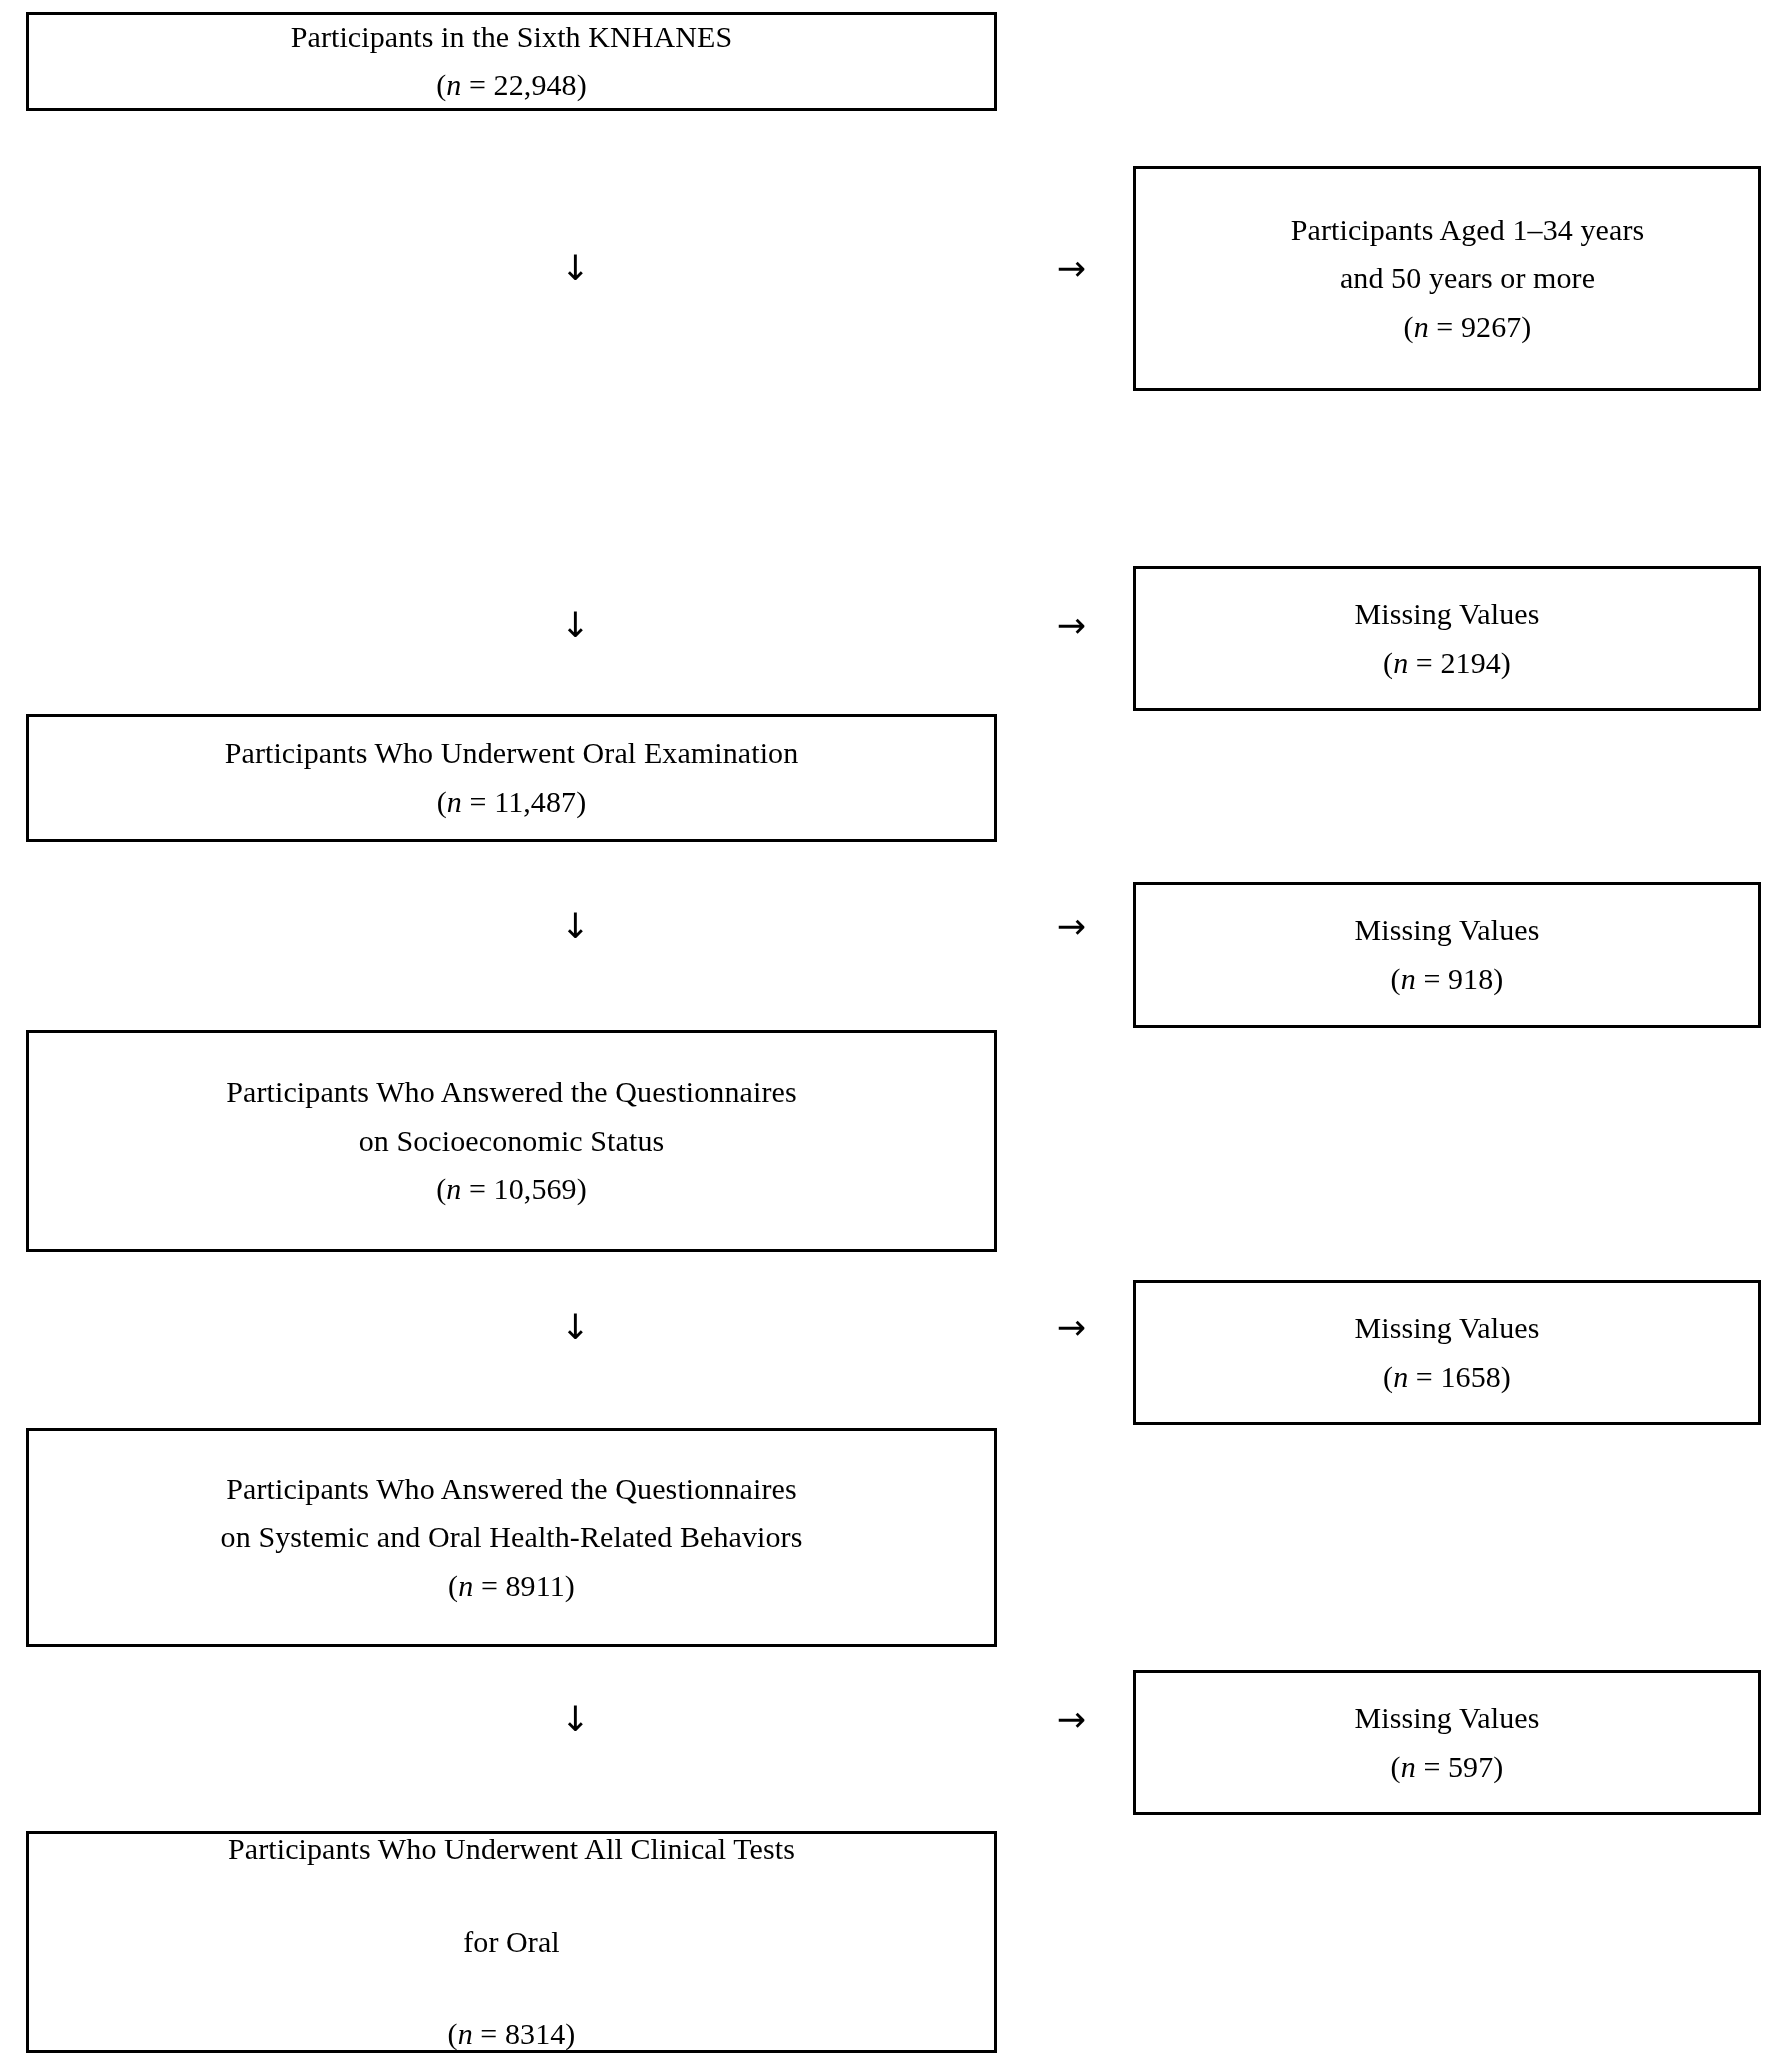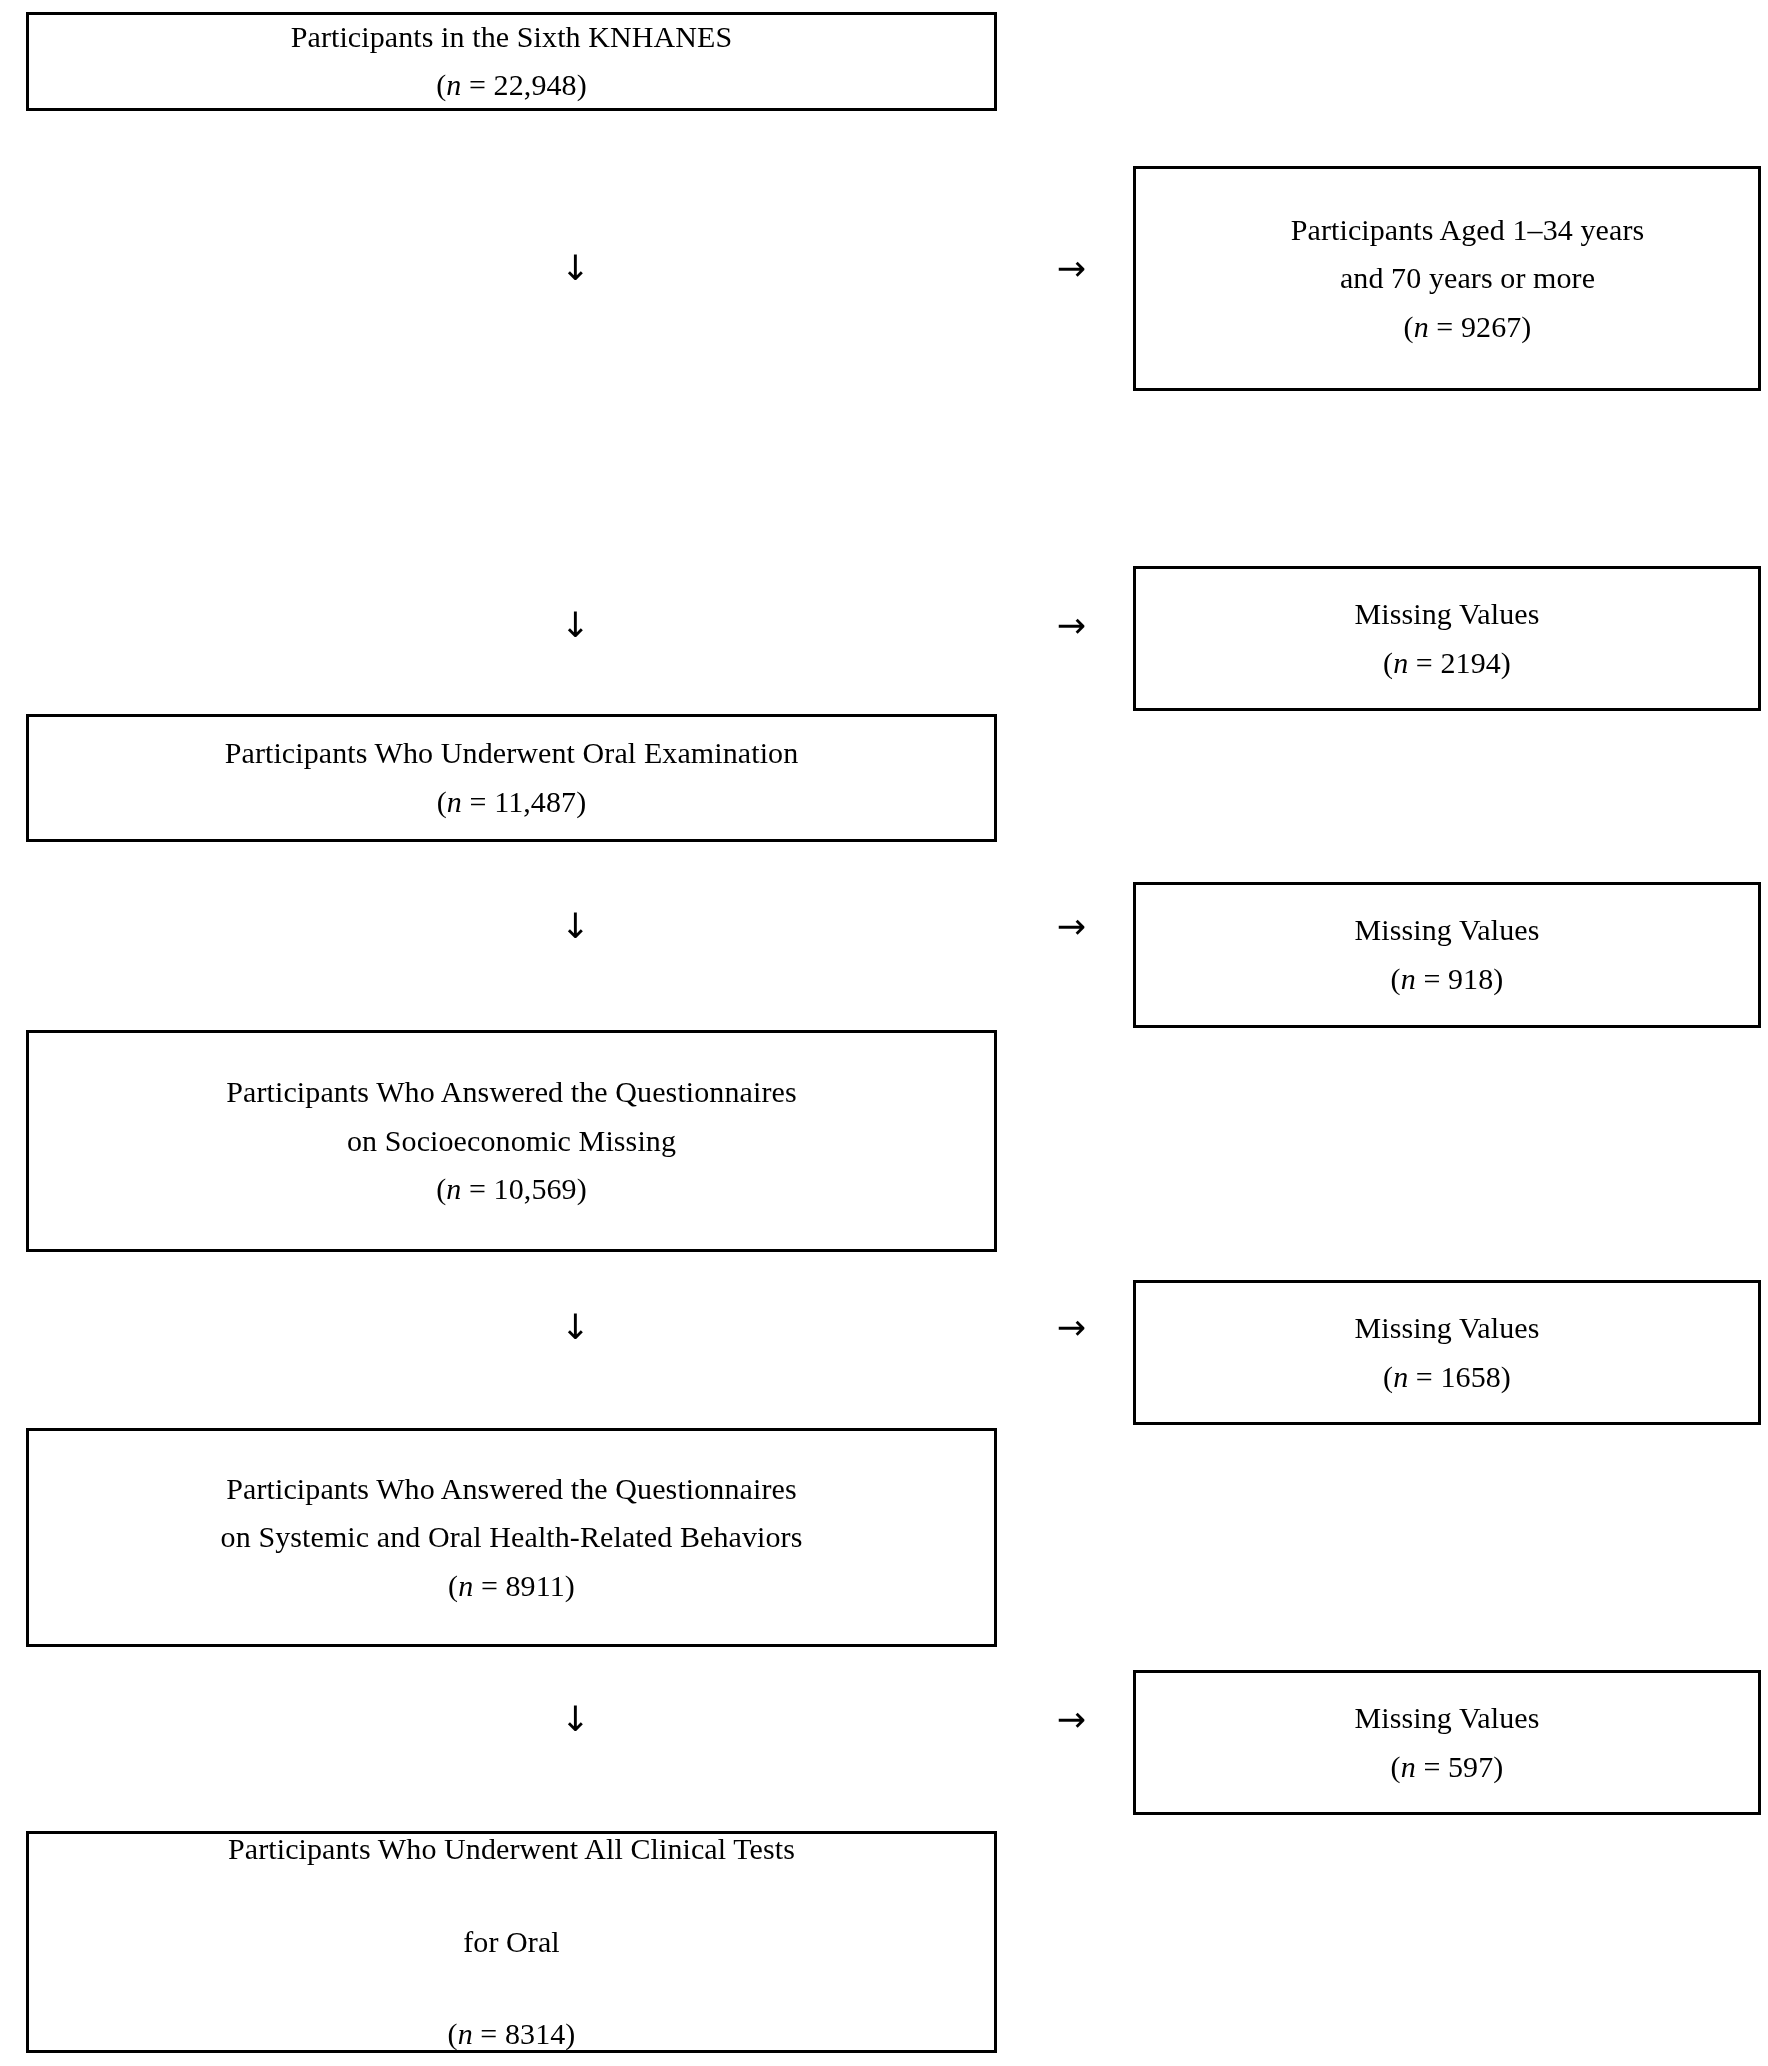--- a/index.html
+++ b/index.html
@@ -61,21 +61,21 @@
     <span class="line">Participants in the Sixth KNHANES</span>
     <span class="line">(<em>n</em> = 22,948)</span>
   </div>
 
   <div class="arrow arrow-down" style="left:550px; top:251px;">↓</div>
 
   <div class="arrow arrow-right" style="left:1033px; top:251px;">→</div>
 
   <div class="node" style="left:1133px; top:166px; width:628px; height:225px;padding-left:41px;">
     <span class="line">Participants Aged 1–34 years</span>
-    <span class="line">and 70 years or more</span>
+    <span class="line">and 50 years or more</span>
     <span class="line">(<em>n</em> = 9267)</span>
   </div>
 
 
   <div class="arrow arrow-down" style="left:550px; top:608px;">↓</div>
 
   <div class="arrow arrow-right" style="left:1033px; top:608px;">→</div>
 
   <div class="node" style="left:1133px; top:566px; width:628px; height:145px;">
     <span class="line">Missing Values</span>
@@ -91,21 +91,21 @@
 
   <div class="arrow arrow-right" style="left:1033px; top:909px;">→</div>
 
   <div class="node" style="left:1133px; top:882px; width:628px; height:146px;">
     <span class="line">Missing Values</span>
     <span class="line">(<em>n</em> = 918)</span>
   </div>
 
   <div class="node" style="left:26px; top:1030px; width:971px; height:222px;">
     <span class="line">Participants Who Answered the Questionnaires</span>
-    <span class="line">on Socioeconomic Missing</span>
+    <span class="line">on Socioeconomic Status</span>
     <span class="line">(<em>n</em> = 10,569)</span>
   </div>
 
   <div class="arrow arrow-down" style="left:550px; top:1310px;">↓</div>
 
   <div class="arrow arrow-right" style="left:1033px; top:1310px;">→</div>
 
   <div class="node" style="left:1133px; top:1280px; width:628px; height:145px;">
     <span class="line">Missing Values</span>
     <span class="line">(<em>n</em> = 1658)</span>

